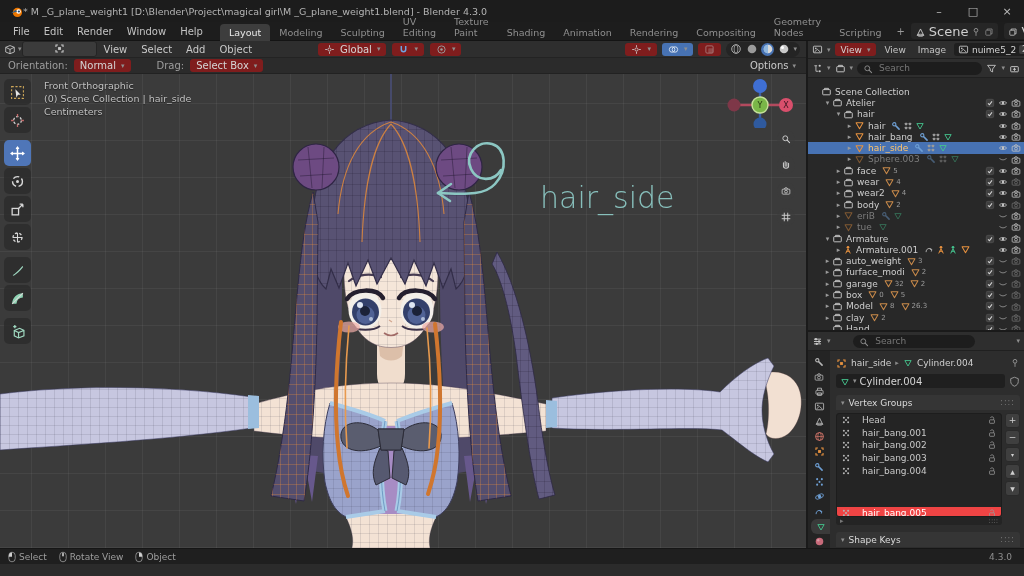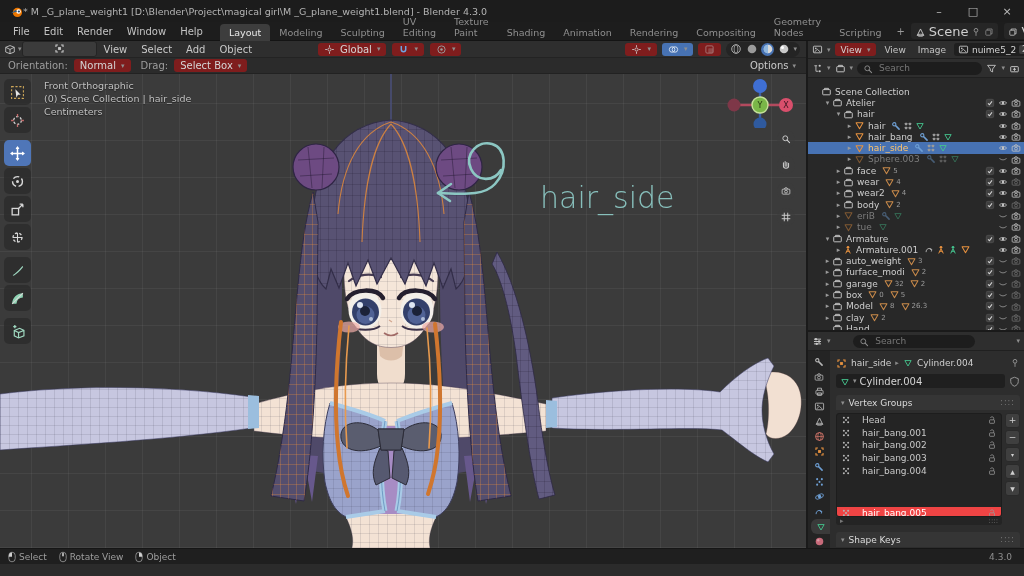--- a/index.html
+++ b/index.html
@@ -276,21 +276,21 @@
       </div>
     </div>
   </div>
 
   <div class="tool-header">
     <span class="lbl">Orientation:</span>
     <div class="dd">
       <span>Normal</span>
         <span class="chev">▾</span>
     </div>
-    <span class="lbl" style="margin-left:4px">Drag:</span>
+    <span class="lbl" style="margin-left:20px">Drag:</span>
     <div class="dd">
       <span>Select Box</span>
         <span class="chev">▾</span>
     </div>
     <div class="options-btn">
       <span>Options</span>
         <span class="chev">▾</span>
     </div>
   </div>
 

